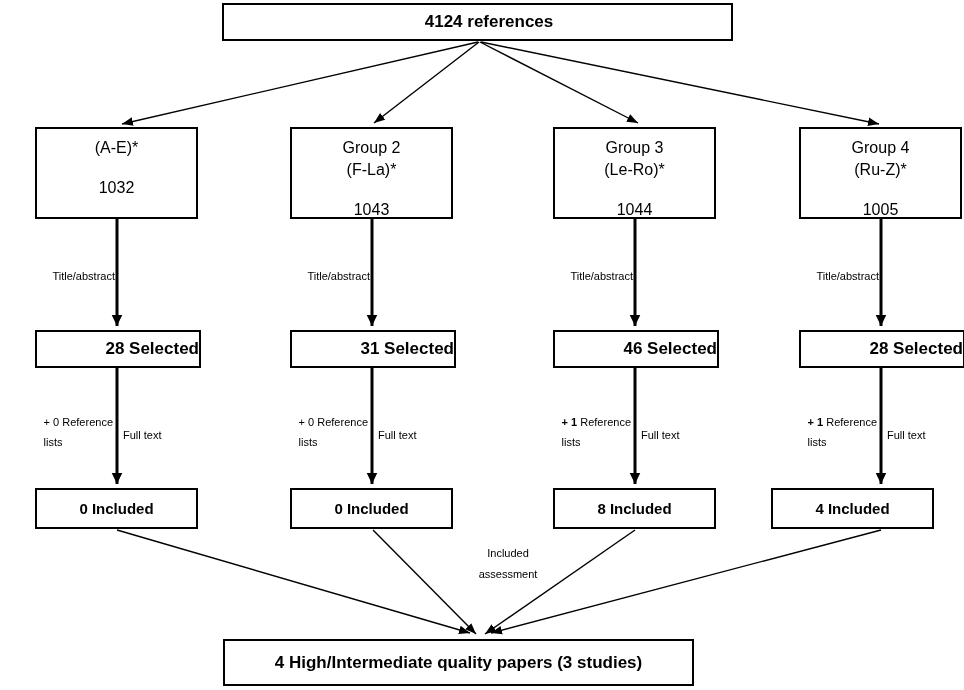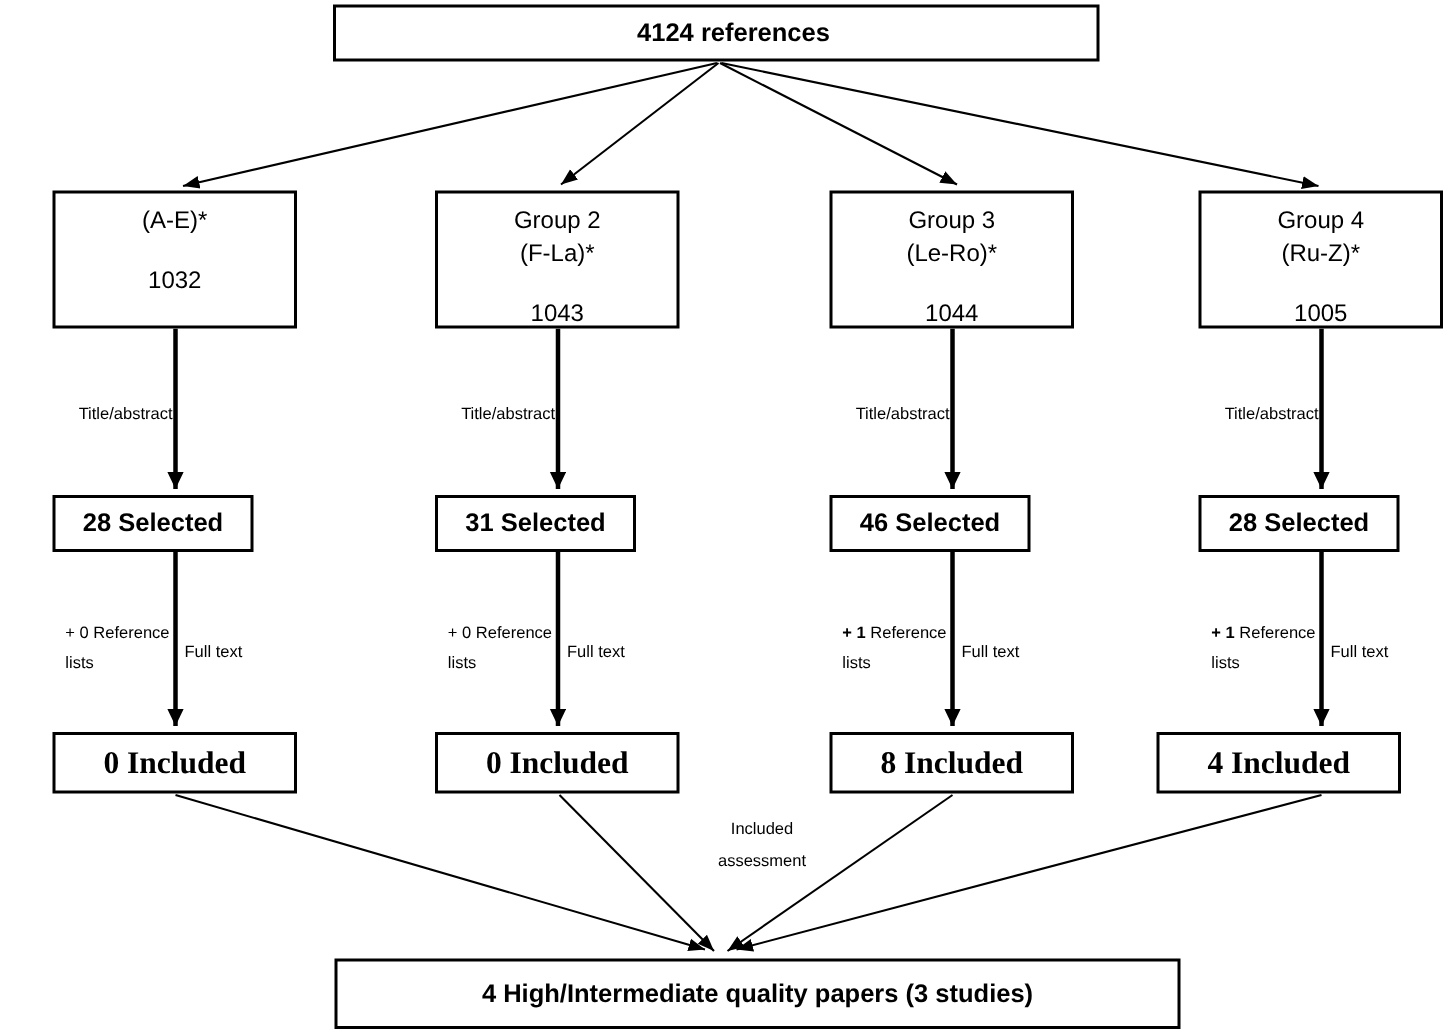--- a/index.html
+++ b/index.html
@@ -14,25 +14,25 @@
   #arrow-layer { position:absolute; left:0; top:0; width:964px; height:690px; pointer-events:none; }
   .box {
     position:absolute;
     background:#ffffff;
     border:2px solid #000000;
     box-sizing:border-box;
     text-align:center;
   }
   .flexbox { display:flex; align-items:center; justify-content:center; }
   .top-box   { left:222px; top:3px;   width:511px; height:38px; font-size:17px; font-weight:bold;padding-left:23px; }
-  .final-box { left:223px; top:639px; width:564px; height:47px; font-size:17px; font-weight:bold; }
+  .final-box { left:223px; top:639px; width:471px; height:47px; font-size:17px; font-weight:bold; }
   .group-box { top:127px; width:163px; height:92px; font-size:16px; padding-top:8px; line-height:22px; }
   .g-count   { font-weight:normal; margin-top:18px; }
-  .sel-box   { top:330px; width:134px; height:38px; font-size:17px; font-weight:bold; }
-  .inc-box   { top:488px; width:163px; height:41px; font-size:21px; font-weight:bold;font-family:Liberation Serif, serif; }
+  .sel-box   { top:330px; width:166px; height:38px; font-size:17px; font-weight:bold;justify-content:flex-end; }
+  .inc-box   { top:488px; width:163px; height:41px; font-size:15px; font-weight:bold; }
   .lbl { position:absolute; font-size:11px; line-height:20px; white-space:nowrap; }
   .title-lbl { top:266px; }
   .ref-lbl   { top:412px; }
   .ft-lbl    { top:425px; }
   .quality-lbl { top:543px; left:430px; width:156px; text-align:center; line-height:21px; white-space:normal; }
   .bold { font-weight:bold; }
   line { stroke:#000000; }
   .thin  { stroke-width:1.4; }
   .thick { stroke-width:3; }
 </style>

